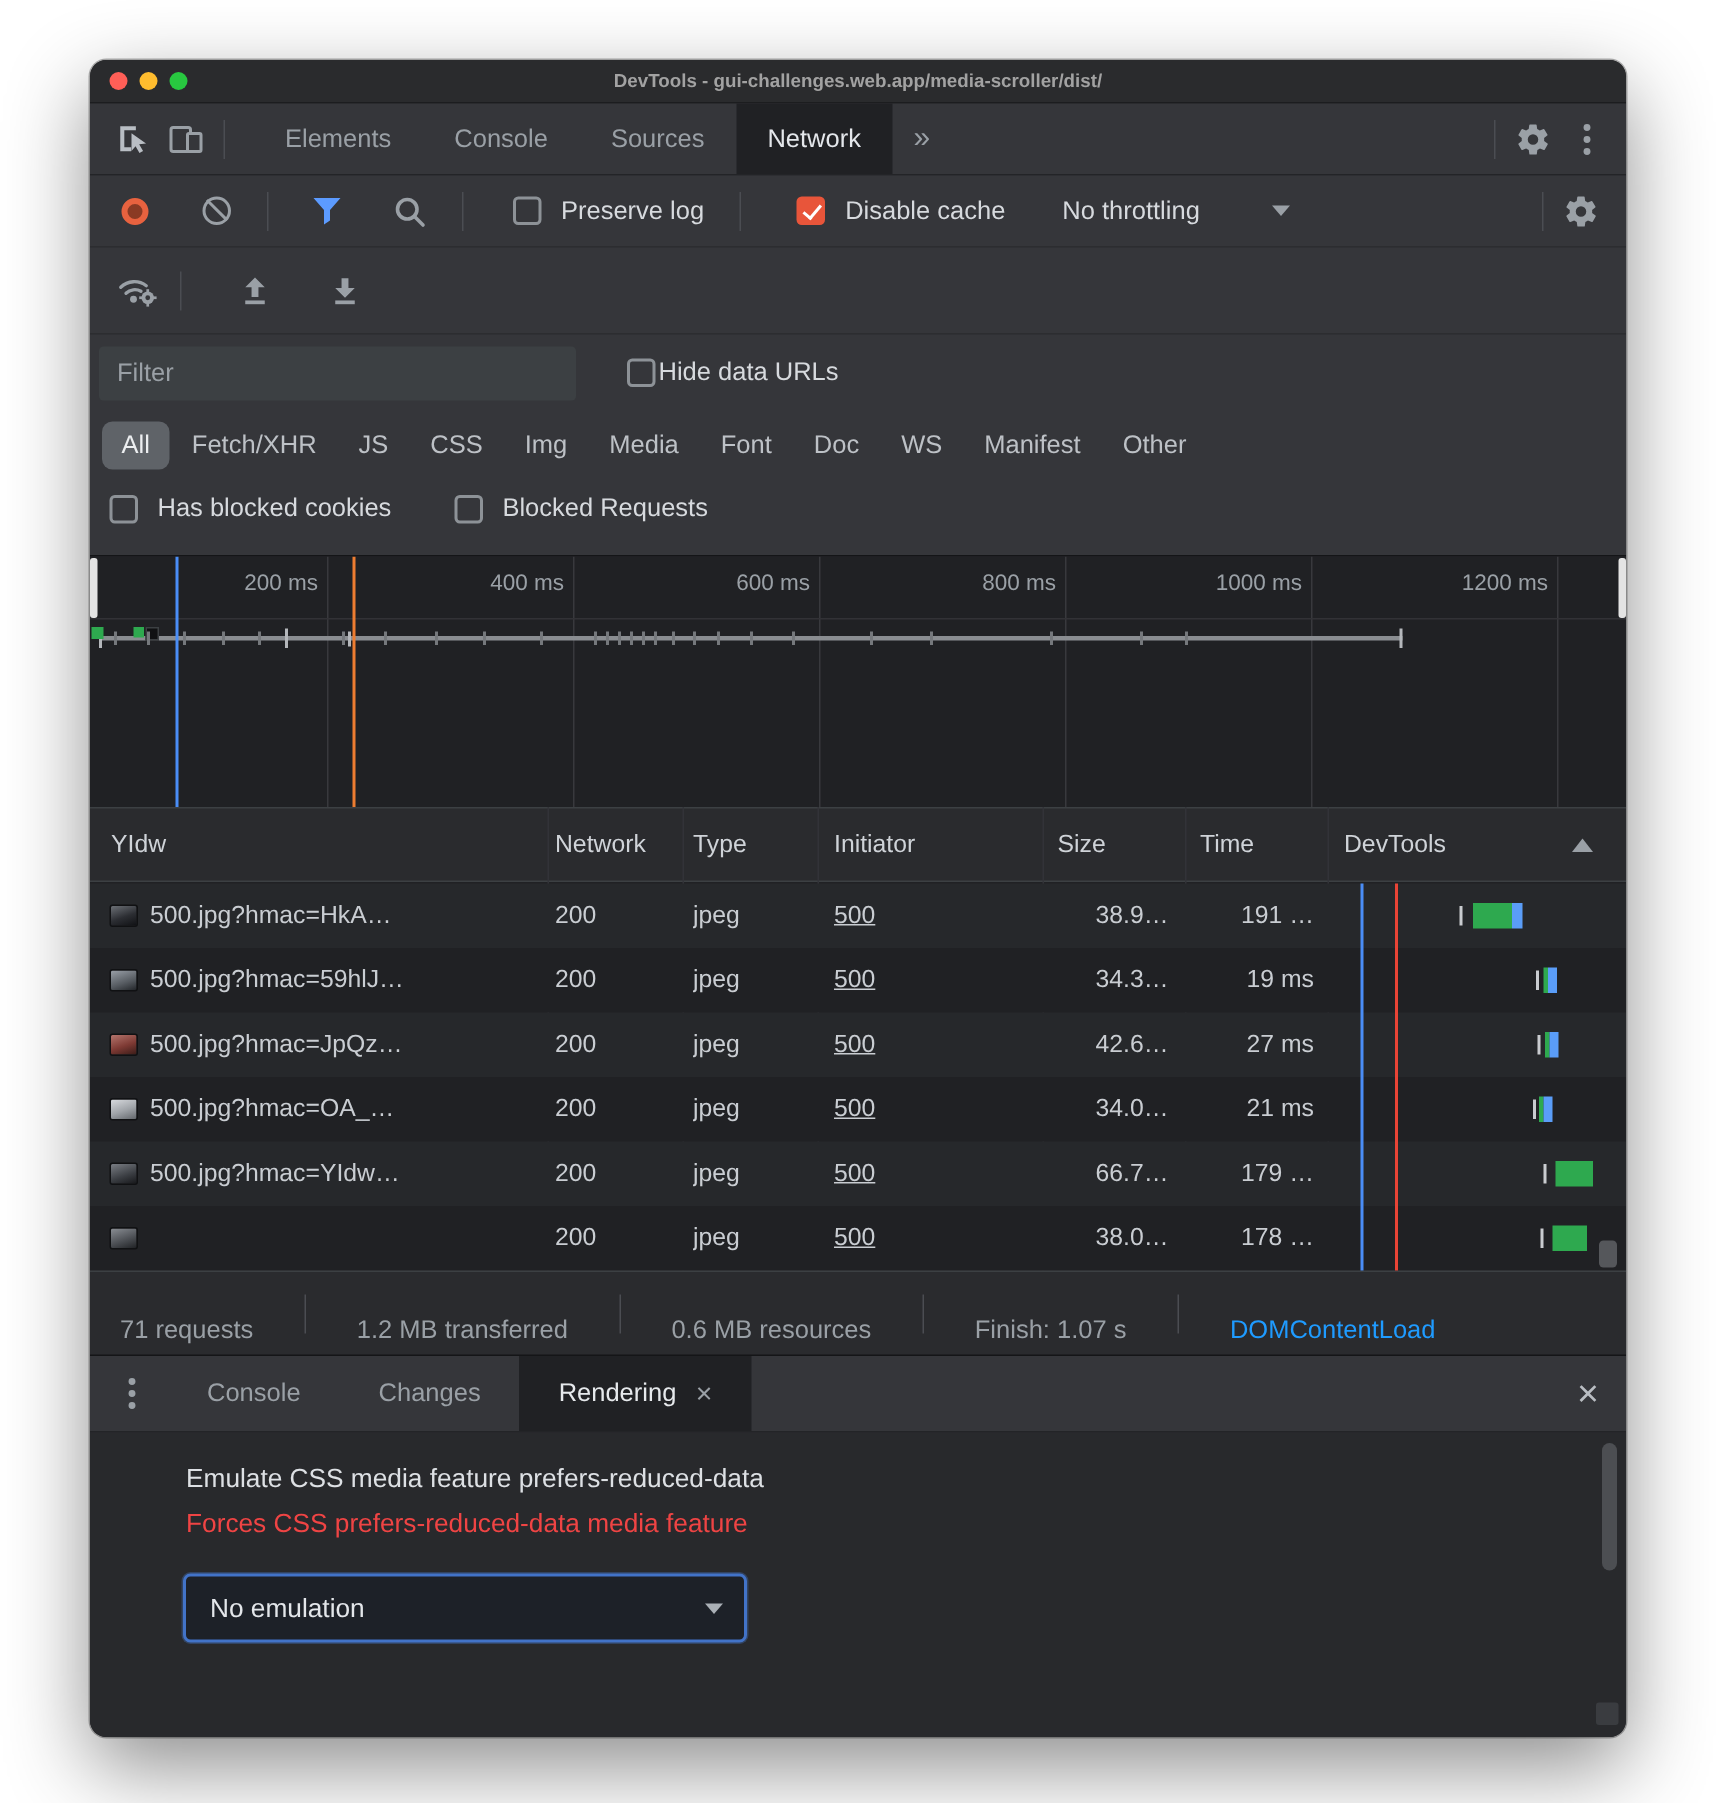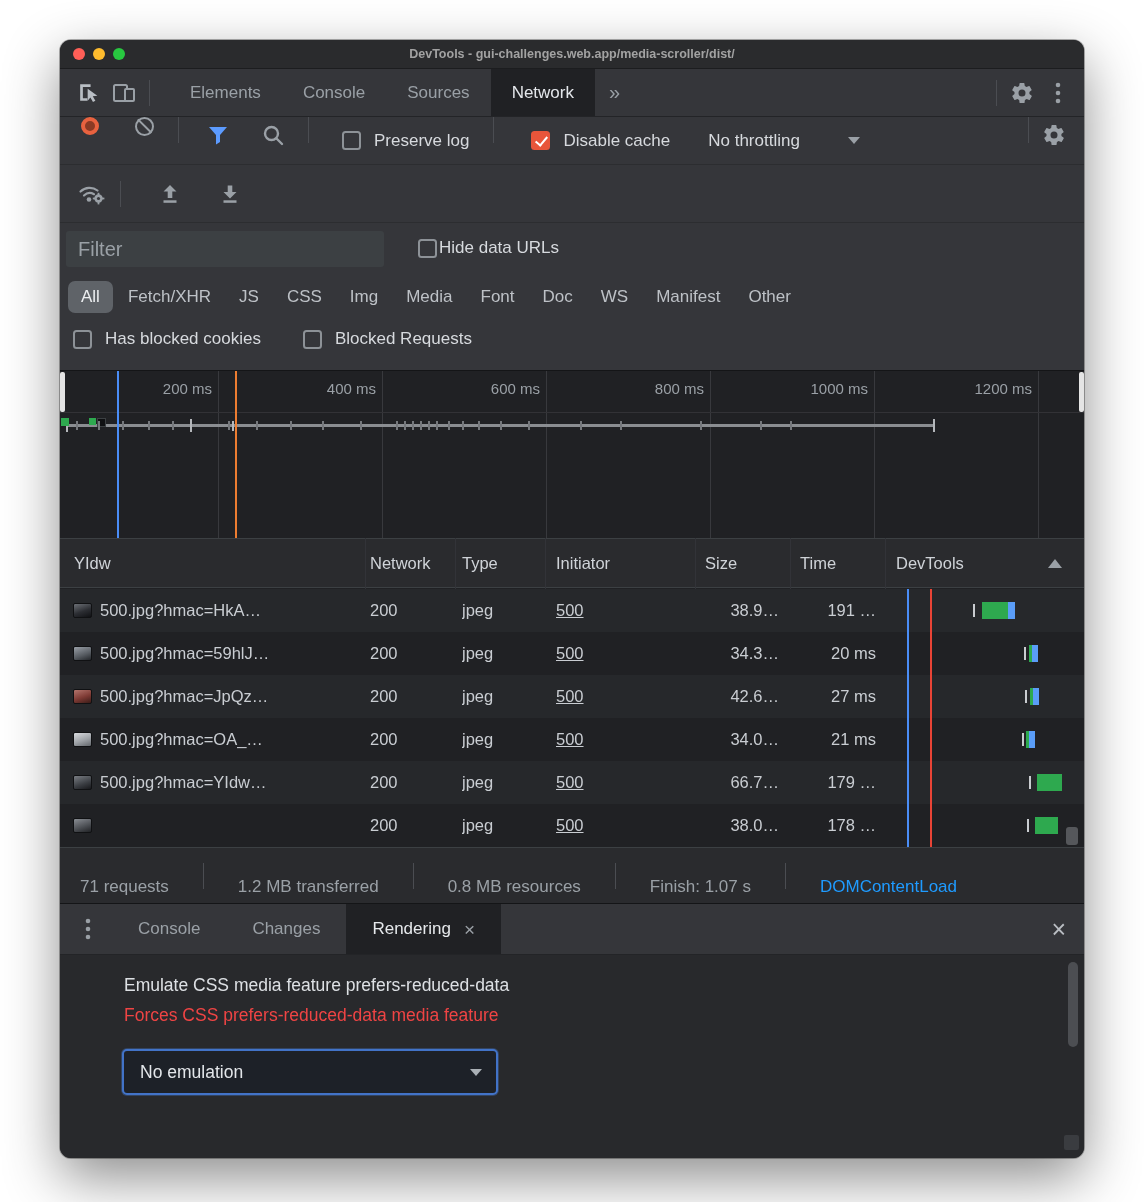--- a/index.html
+++ b/index.html
@@ -14,37 +14,37 @@
   .title{position:absolute;left:0;right:0;top:0;height:28px;line-height:28px;text-align:center;color:#a2a2a2;font-size:12.5px;font-weight:bold;}
   
   .tabbar{position:absolute;top:29px;left:0;right:0;height:47px;background:#35363a;border-bottom:1px solid #232427;display:flex;align-items:center;}
   .icon-btn{width:36px;height:36px;display:flex;align-items:center;justify-content:center;flex:none;}
   .vdiv{width:1px;height:26px;background:#4b4d52;margin:0 7px;flex:none;}
   .tab{height:47px;line-height:47px;padding:0 21px;color:#9aa0a6;font-size:17px;flex:none;}
   .tab.active{background:#202124;color:#e4e7eb;}
   .tab.more{font-size:20px;padding:0 14px;}
   .spacer{flex:1;}
   
-  .toolbar2{position:absolute;top:77px;left:0;right:0;height:47px;background:#35363a;border-bottom:1px solid #2c2d30;display:flex;}
+  .toolbar2{position:absolute;top:77px;left:0;right:0;height:47px;background:#35363a;border-bottom:1px solid #2c2d30;display:flex;align-items:center;}
   .record-dot{width:10px;height:10px;border-radius:50%;border:4px solid #e8623f;background:#8a3a24;margin-left:21px;flex:none;}
   .icon-clear{width:15px;height:15px;border:2.4px solid #9aa0a6;border-radius:50%;position:relative;margin-left:36px;flex:none;}
   .icon-clear::after{content:"";position:absolute;left:-2px;top:6px;width:19px;height:2.4px;background:#9aa0a6;transform:rotate(45deg);}
   .ml22{margin-left:22px}.ml34{margin-left:34px}.ml24{margin-left:24px}
   .check-group{display:flex;align-items:center;gap:13px;margin-left:26px;flex:none;}
   .cb{width:19px;height:19px;border:2px solid #8d9297;border-radius:3.5px;box-sizing:border-box;flex:none;}
   .cb.checked{background:#e8553a;border:none;position:relative;}
   .cb.checked::after{content:"";position:absolute;left:6.5px;top:2.5px;width:5px;height:10px;border:solid #fff;border-width:0 2.6px 2.6px 0;transform:rotate(40deg);}
   .check-label{font-size:17px;color:#d7dade;white-space:nowrap;}
   .throttle{display:flex;align-items:center;gap:48px;margin-left:38px;color:#d7dade;font-size:17px;flex:none;}
   .dd-arrow{width:0;height:0;border-left:6.5px solid transparent;border-right:6.5px solid transparent;border-top:7.5px solid #9aa0a6;}
   
   .toolbar3{position:absolute;top:125px;left:0;right:0;height:57px;background:#35363a;border-bottom:1px solid #2c2d30;display:flex;align-items:center;}
   
   .filterzone{position:absolute;top:183px;left:0;right:0;height:147px;background:#35363a;border-bottom:1px solid #141517;}
-  .filter-input{position:absolute;left:6px;top:8px;width:318px;height:36px;background:#3c4043;border:none;border-radius:3px;color:#cdd1d6;font-size:20px;padding:0 12px;box-sizing:border-box;outline:none;}
+  .filter-input{position:absolute;left:6px;top:8px;width:318px;height:36px;background:#3c4043;border:none;border-radius:3px;color:#cdd1d6;font-size:17px;padding:0 12px;box-sizing:border-box;outline:none;}
   .filter-input::placeholder{color:#9aa0a6;}
   .hide-data{position:absolute;left:358px;top:15px;display:flex;gap:2px;align-items:center;}
   .pills{position:absolute;left:8px;top:58px;display:flex;align-items:center;}
   .pill{padding:6px 13px;margin-right:2px;font-size:17px;color:#bdc1c6;border-radius:7px;white-space:nowrap;}
   .pill.active{background:#5f6368;color:#eceef0;}
   .blockedrow{position:absolute;left:13px;top:106px;display:flex;gap:42px;align-items:center;}
   
   .overview{position:absolute;top:331px;left:0;right:0;height:167px;background:#202124;overflow:hidden;}
   .ov-grid{position:absolute;top:0;bottom:0;width:1px;background:#38393d;}
   .ov-label{position:absolute;top:9px;width:84px;text-align:right;color:#9aa0a6;font-size:15px;}
@@ -348,21 +348,21 @@
         <span class="wf g" style="left:922px;width:26px"></span>
         <span class="wf b" style="left:948px;width:7px"></span>
       </div>
       <div class="row">
         <span class="thumb"></span>
         <span class="cell c-name">500.jpg?hmac=59hlJ…</span>
         <span class="cell c-status">200</span>
         <span class="cell c-type">jpeg</span>
         <span class="cell c-init">500</span>
         <span class="cell c-size">34.3…</span>
-        <span class="cell c-time">20 ms</span>
+        <span class="cell c-time">19 ms</span>
         <span class="wf tick" style="left:964px"></span>
         <span class="wf g" style="left:969px;width:3px"></span>
         <span class="wf b" style="left:972px;width:6px"></span>
       </div>
       <div class="row">
         <span class="thumb"></span>
         <span class="cell c-name">500.jpg?hmac=JpQz…</span>
         <span class="cell c-status">200</span>
         <span class="cell c-type">jpeg</span>
         <span class="cell c-init">500</span>
@@ -407,21 +407,21 @@
       </div>
     </div>
     <div class="grid-scroll"></div>
   </div>
 
   <div class="summary">
     <span class="sum-item first">71 requests</span>
     <span class="sum-div"></span>
     <span class="sum-item">1.2 MB transferred</span>
     <span class="sum-div"></span>
-    <span class="sum-item">0.8 MB resources</span>
+    <span class="sum-item">0.6 MB resources</span>
     <span class="sum-div"></span>
     <span class="sum-item">Finish: 1.07 s</span>
     <span class="sum-div"></span>
     <span class="sum-item dcl">DOMContentLoad</span>
   </div>
 
   <div class="drawer-tabs">
     <span class="kebab-wrap">
       <svg width="6" height="22" viewBox="0 0 6 22" fill="#9aa0a6">
           <circle cx="3" cy="3" r="2.3"></circle>

